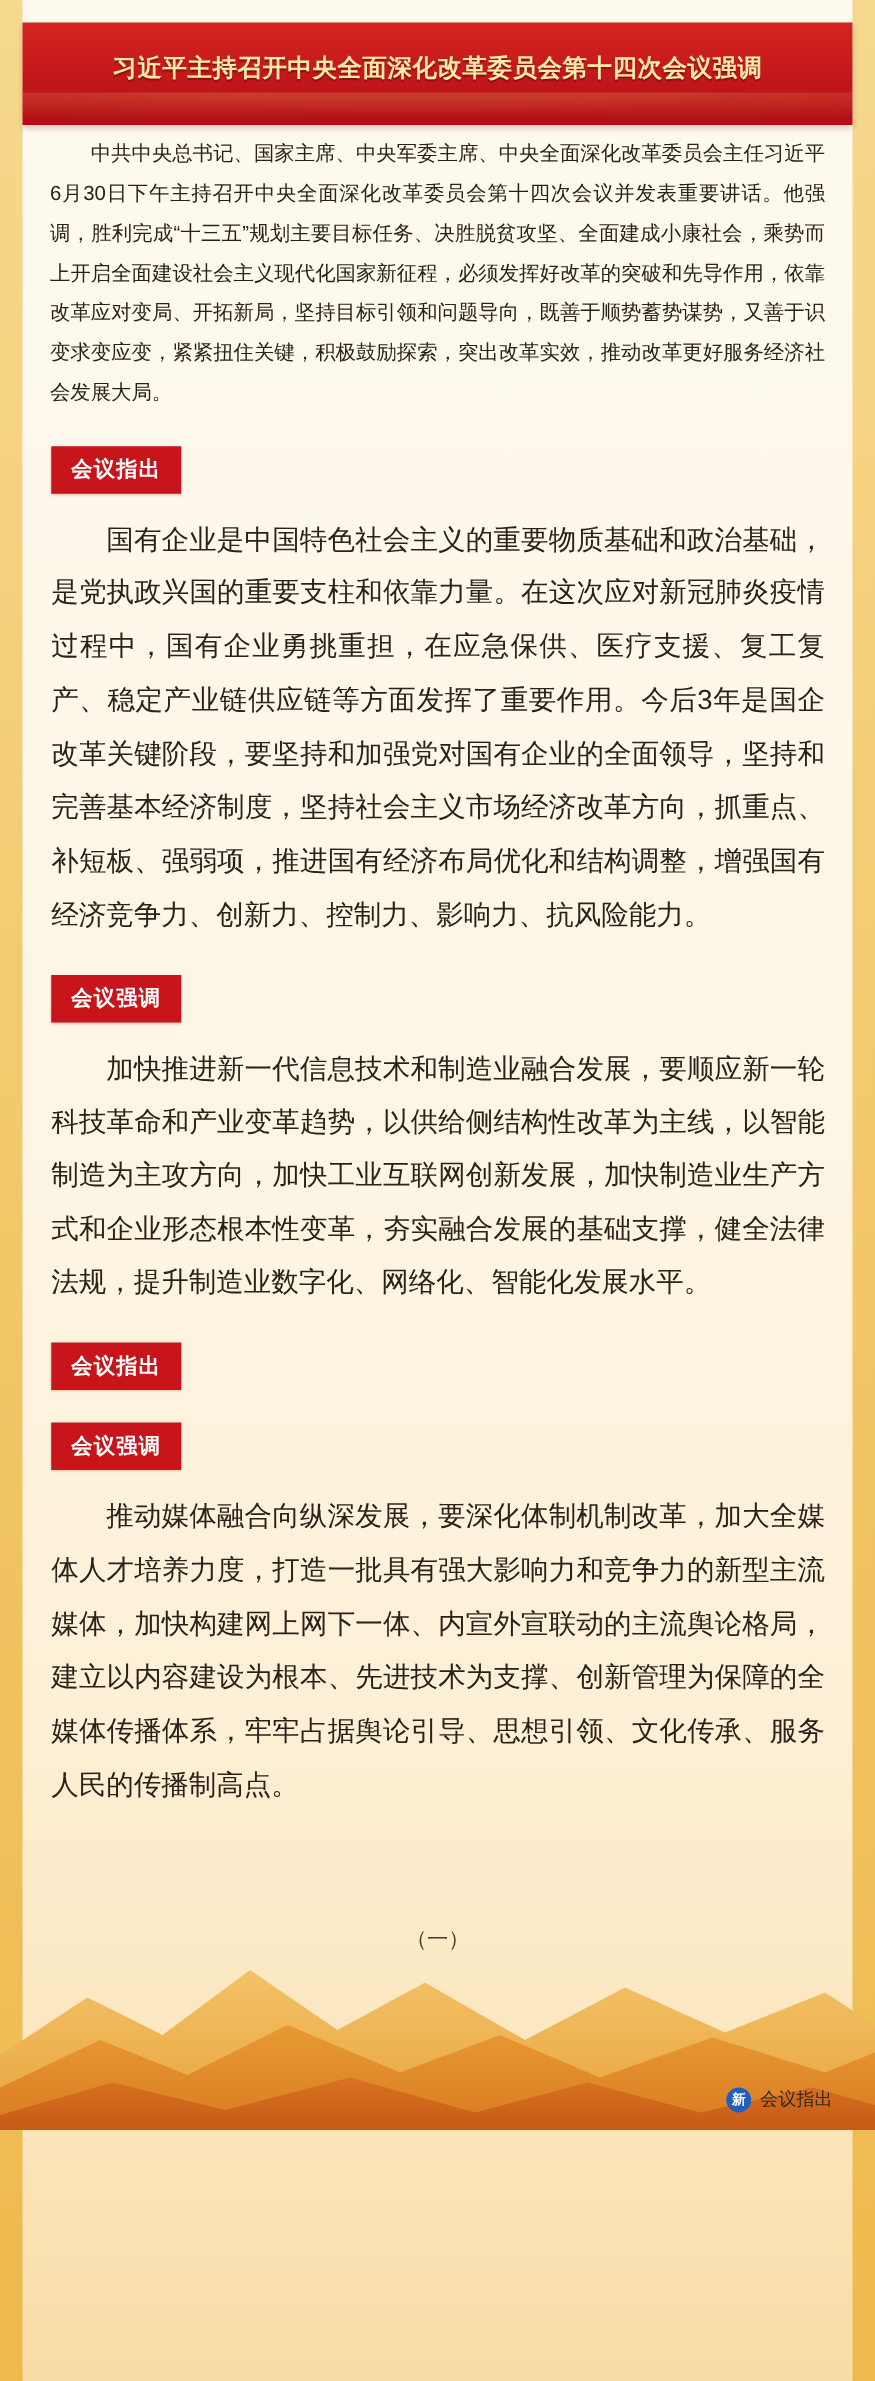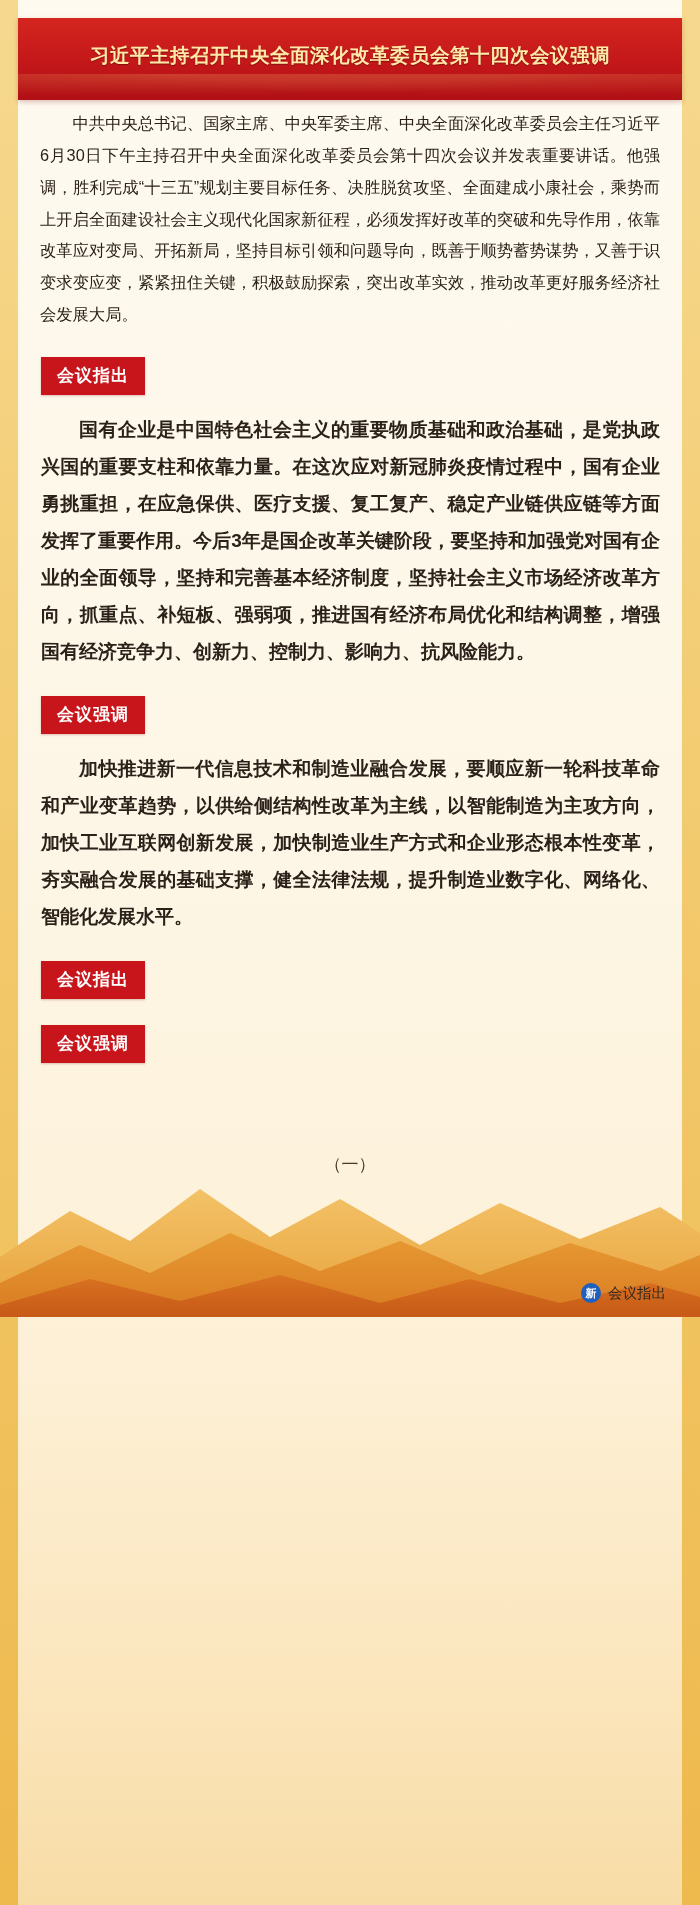--- a/index.html
+++ b/index.html
@@ -90,26 +90,25 @@
     font-weight: bold;
     padding: 7px 16px 8px 16px;
     letter-spacing: 1px;
     box-shadow: 0 1px 2px rgba(120,20,10,0.25);
   }
   .tag-bar {
     position: relative;
   }
   .section-body {
     margin-top: 16px;
-    font-size: 19px;
+    font-size: 22px;
     line-height: 1.95;
     color: #2b2119;
     text-align: justify;
     text-indent: 2em;
-    font-weight: bold;
   }
 
   
   .footer {
     position: relative;
     margin-top: 44px;
     height: 210px;
   }
   .mountains {
     position: absolute;
@@ -181,20 +180,21 @@
     <div class="section">
       <div class="tag-bar">
         <span class="tag">会议指出</span>
       </div>
     </div>
 
     <div class="section">
       <div class="tag-bar">
         <span class="tag">会议强调</span>
       </div>
+      <p class="section-body">推动媒体融合向纵深发展，要深化体制机制改革，加大全媒体人才培养力度，打造一批具有强大影响力和竞争力的新型主流媒体，加快构建网上网下一体、内宣外宣联动的主流舆论格局，建立以内容建设为根本、先进技术为支撑、创新管理为保障的全媒体传播体系，牢牢占据舆论引导、思想引领、文化传承、服务人民的传播制高点。</p>
     </div>
 
     <div class="footer">
       <svg class="mountains" viewBox="0 0 700 180" preserveAspectRatio="none">
         <defs>
           <linearGradient id="mtA" x1="0" y1="0" x2="0" y2="1">
             <stop offset="0%" stop-color="#f3c267"></stop>
             <stop offset="100%" stop-color="#e8a23c"></stop>
           </linearGradient>
           <linearGradient id="mtB" x1="0" y1="0" x2="0" y2="1">

